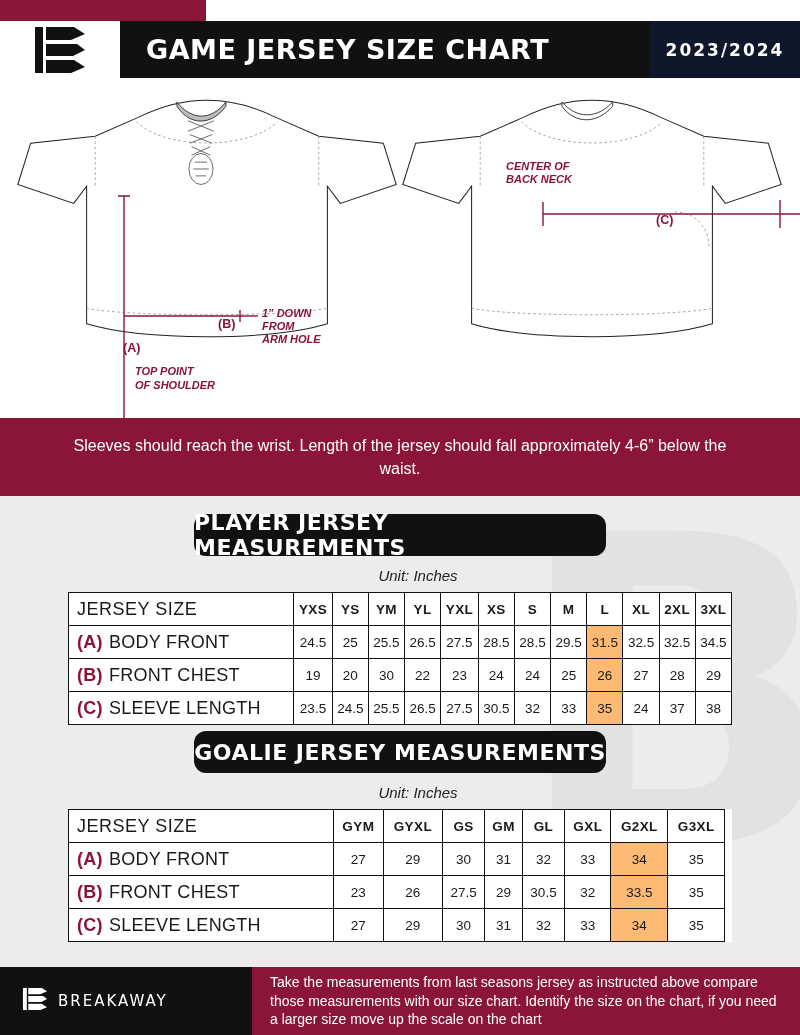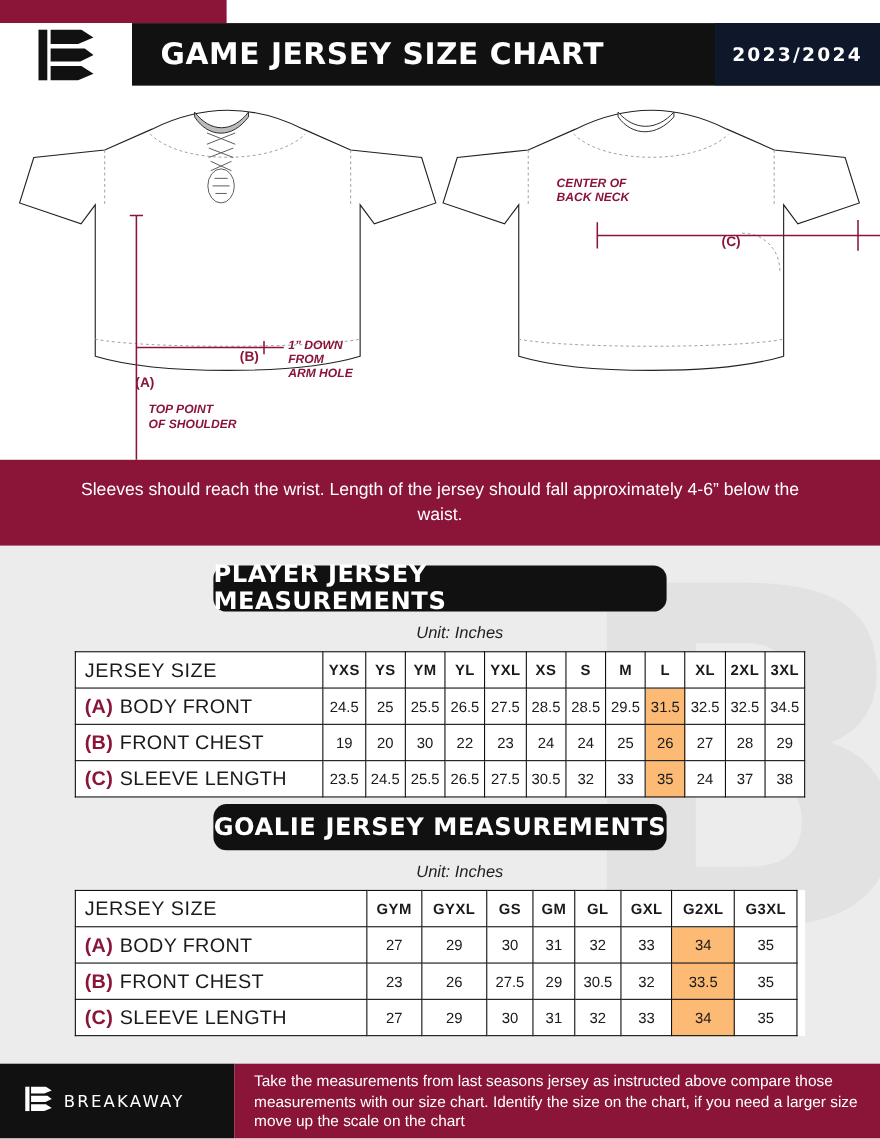--- a/index.html
+++ b/index.html
@@ -145,21 +145,21 @@
 
   
   .footer {
     position:absolute;
     left:0; bottom:0;
     width:800px; height:68px;
     display:flex;
     z-index:3;
   }
   .footer-left {
-    width:213px; background:#111111;
+    width:252px; background:#111111;
     display:flex; align-items:center; gap:10px;
     padding-left:22px;
   }
   .footer-brand {
     color:#ffffff; font-size:15px; letter-spacing:2px;
     font-family:"DejaVu Sans", sans-serif;
   }
   .footer-right {
     flex:1; background:#8a1538; color:#ffffff;
     display:flex; align-items:center;

